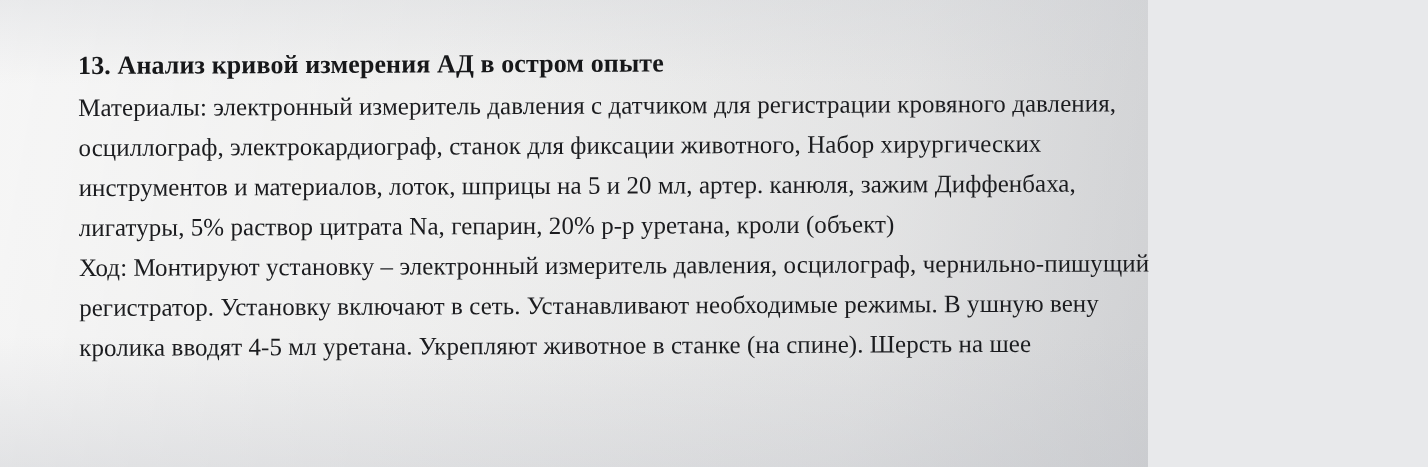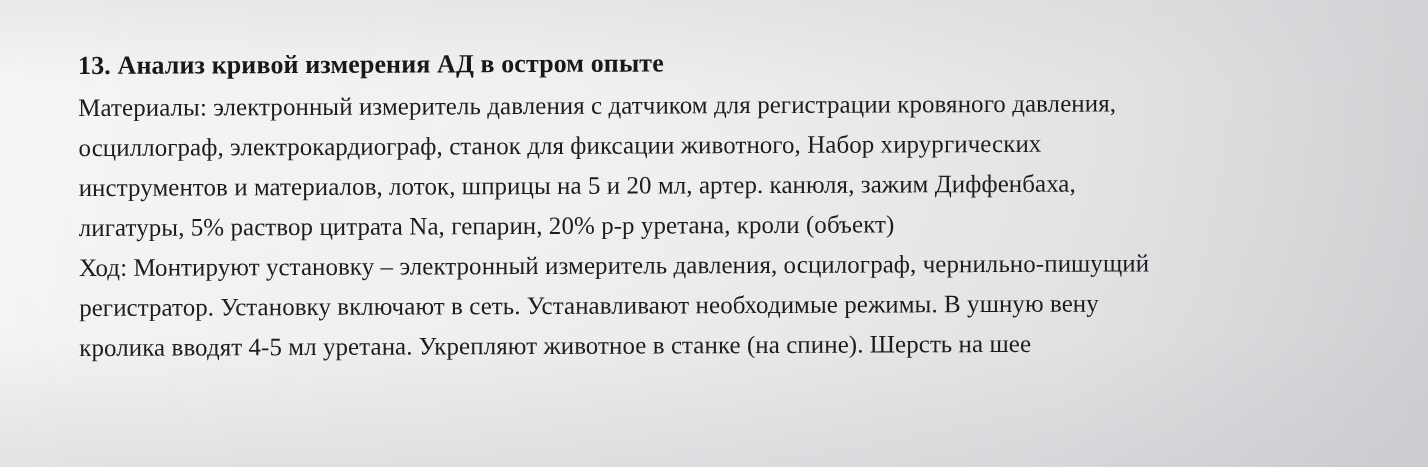--- a/index.html
+++ b/index.html
@@ -9,21 +9,21 @@
   body {
     width: 1428px;
     height: 467px;
     background: #e8e9eb;
     font-family: "Liberation Serif", serif;
     overflow: hidden;
   }
   
   .page {
     position: relative;
-    width: 1428px;
+    width: 1148px;
     height: 467px;
     background:
       radial-gradient(ellipse 1200px 600px at 45% 35%, #f1f1f0 0%, #eaeaea 55%, #dededf 100%);
   }
   .page::before {
     content: "";
     position: absolute;
     inset: 0;
     background: linear-gradient(100deg, rgba(255,255,255,0.55) 0%, rgba(255,255,255,0.12) 35%, rgba(190,192,196,0.22) 75%, rgba(168,171,177,0.40) 100%);
     pointer-events: none;

